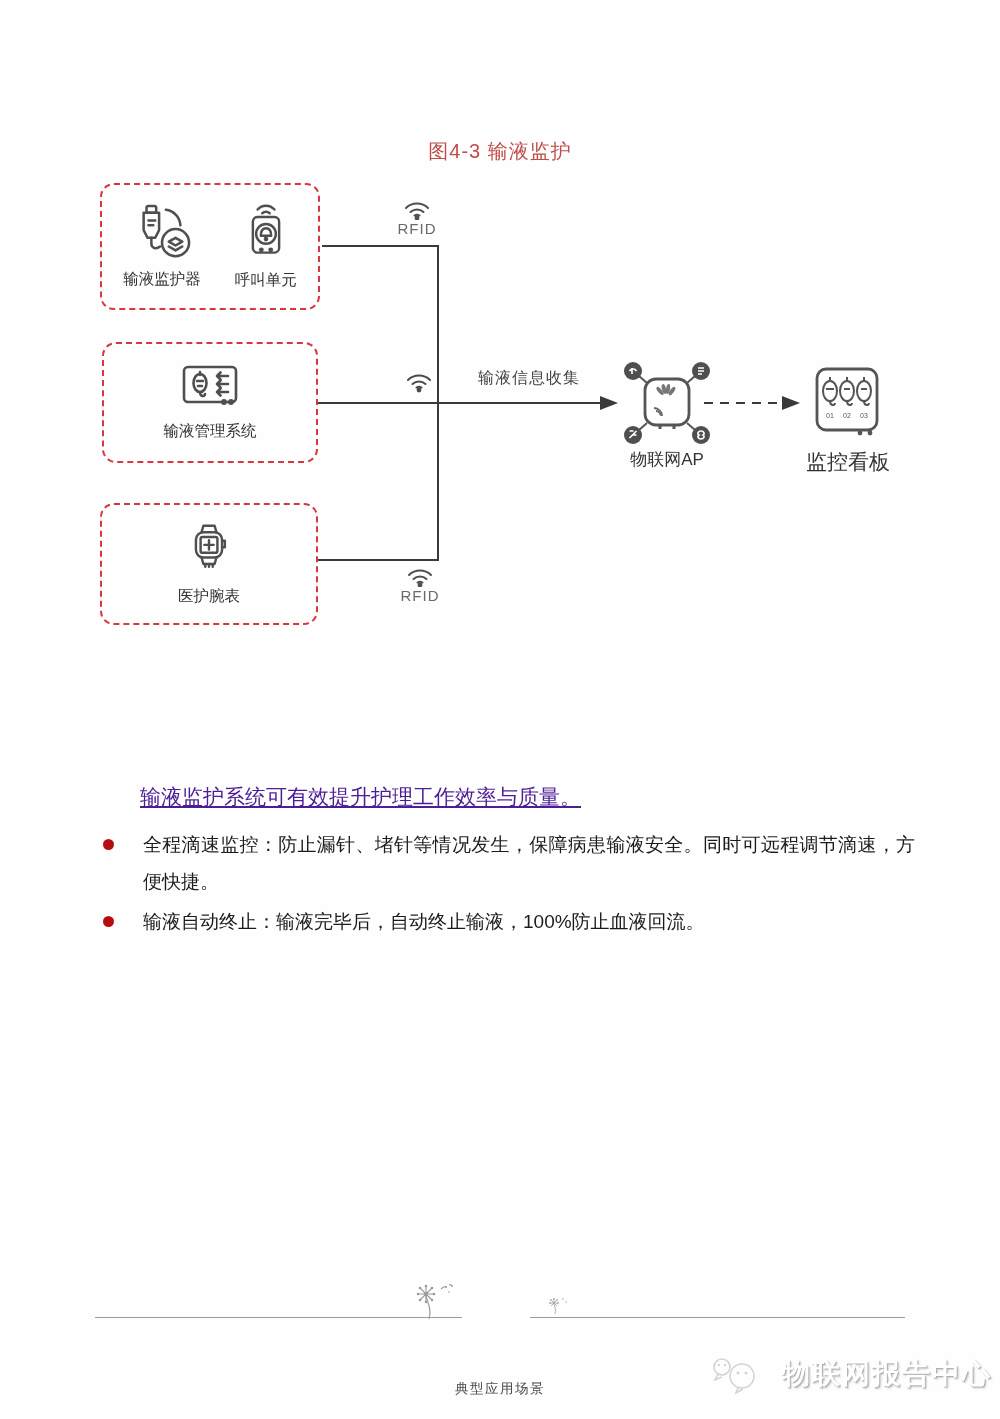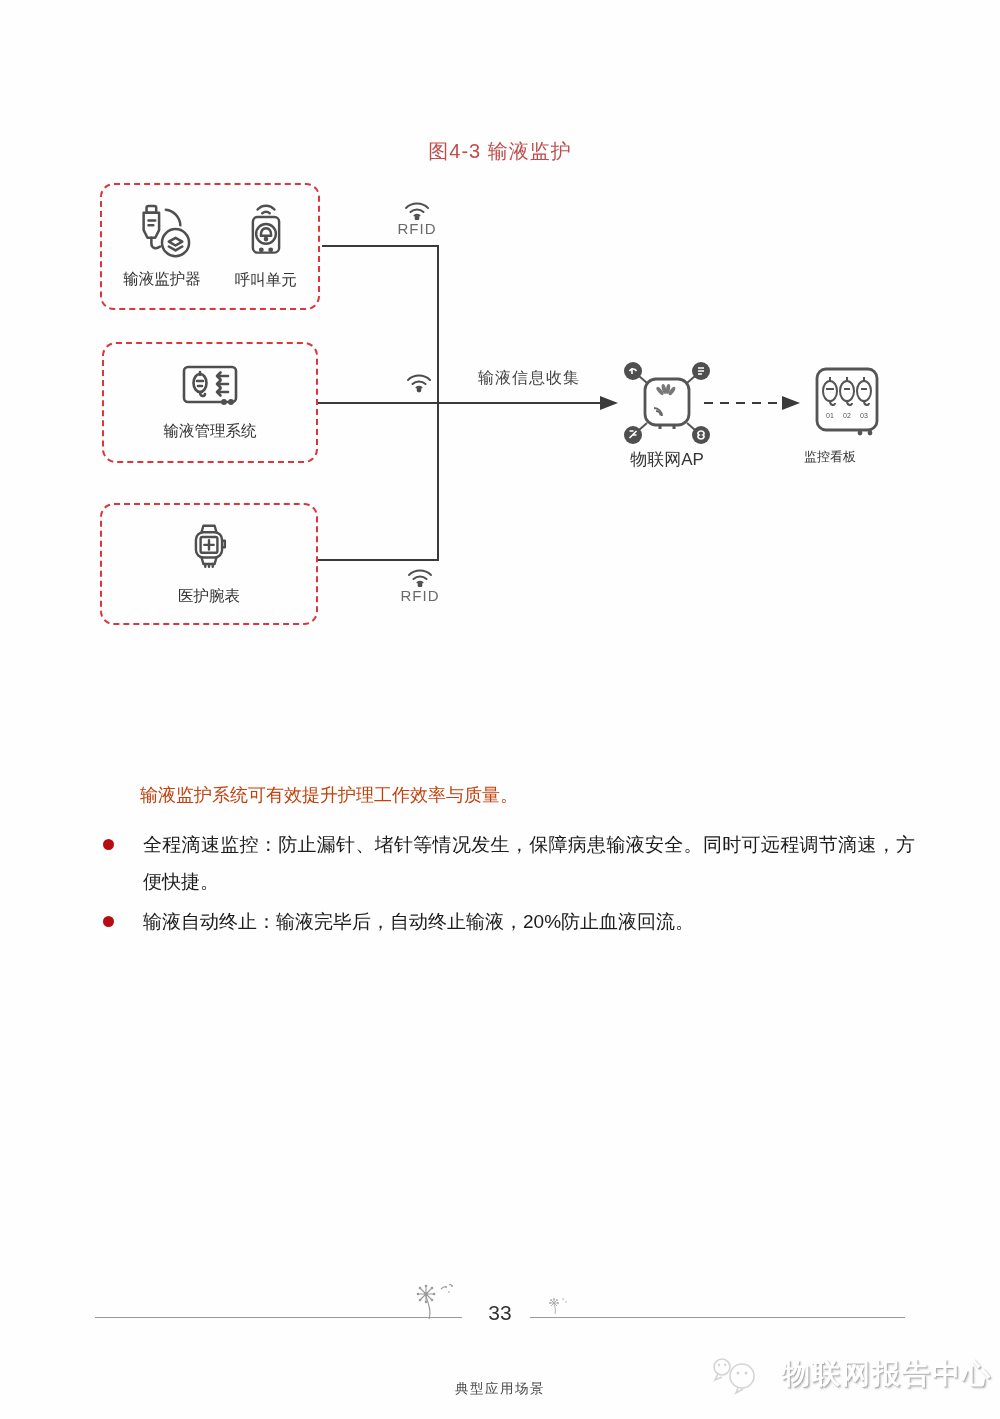--- a/index.html
+++ b/index.html
@@ -39,30 +39,30 @@
   .rfid-top { left:382px; top:200px; }
   .rfid-bottom { left:385px; top:567px; }
   .rfid-text { font-size:15px; letter-spacing:1px; }
   .wifi-mid { position:absolute; left:404px; top:371px; width:30px; height:22px; }
 
   .flow-label { position:absolute; left:478px; top:368px; font-size:16px; color:#444; letter-spacing:1px; }
 
   .ap-assembly { position:absolute; left:620px; top:360px; width:94px; height:86px; }
   .ap-label { position:absolute; left:614px; top:448px; width:106px; text-align:center; font-size:17px; color:#333; }
   .board-assembly { position:absolute; left:813px; top:365px; width:68px; height:76px; }
-  .board-label { position:absolute; left:804px; top:448px; width:86px; text-align:left; font-size:13px; color:#333; }
+  .board-label { position:absolute; left:804px; top:448px; width:86px; text-align:right; font-size:21px; color:#333; }
 
   
   .section-heading {
     position:absolute; left:100px; top:714px;
     font-size:32px; font-weight:700; color:#111; letter-spacing:3px;
   }
   .intro {
     position:absolute; left:140px; top:783px; width:700px;
-    font-size:18px; color:#c2410c;
+    font-size:21px; color:#4c1d95;text-decoration:underline;
   }
   .bullets { position:absolute; left:100px; top:826px; width:815px; list-style:none; }
   .bullets li { display:flex; margin-bottom:3px; }
   .dot {
     flex:0 0 11px; width:11px; height:11px; border-radius:50%;
     background:#b50d12; margin:13px 29px 0 3px;
   }
   .b-text { flex:1; font-size:19px; line-height:37px; color:#1c1c1c; text-align:justify; }
 
   
@@ -258,21 +258,21 @@
 
   <p class="intro">输液监护系统可有效提升护理工作效率与质量。</p>
 
   <ul class="bullets">
     <li>
       <span class="dot"></span>
       <span class="b-text">全程滴速监控：防止漏针、堵针等情况发生，保障病患输液安全。同时可远程调节滴速，方便快捷。</span>
     </li>
     <li>
       <span class="dot"></span>
-      <span class="b-text">输液自动终止：输液完毕后，自动终止输液，20%防止血液回流。</span>
+      <span class="b-text">输液自动终止：输液完毕后，自动终止输液，100%防止血液回流。</span>
     </li>
   </ul>
 
   <div class="footer-line fl-left"></div>
   <div class="footer-line fl-right"></div>
 
   <svg class="dandelion-big" viewBox="0 0 44 40">
     <g stroke="#9a9a9a" stroke-width="1.1" fill="none">
       <path d="M16 38 C19 30 15 22 13 15"></path>
       <path d="M13 13 l0 -8 M13 13 l6 -6 M13 13 l8 0 M13 13 l6 6 M13 13 l-6 -6 M13 13 l-8 0 M13 13 l-6 6 M13 13 l0 8"></path>
@@ -304,21 +304,20 @@
         <circle cx="11" cy="5" r="0.9"></circle>
         <circle cx="12" cy="8" r="0.9"></circle>
       <circle cx="5" cy="5" r="0.9"></circle>
         <circle cx="4" cy="8" r="0.9"></circle>
         <circle cx="8" cy="8" r="1.1"></circle>
       <circle cx="17" cy="4" r="0.8"></circle>
         <circle cx="20" cy="7" r="0.7"></circle>
     </g>
   </svg>
 
-  <div class="page-num">33</div>
   <div class="footer-label">典型应用场景</div>
 
   <div class="watermark">
     <svg width="52" height="44" viewBox="0 0 52 44">
       <g stroke="#d4d4d4" stroke-width="1.6" fill="none">
         <circle cx="12" cy="15" r="8"></circle>
         <path d="M8 22 l-3 6 l7 -3"></path>
         <circle cx="32" cy="24" r="12"></circle>
         <path d="M28 36 l-2 5 l7 -4"></path>
       </g>

